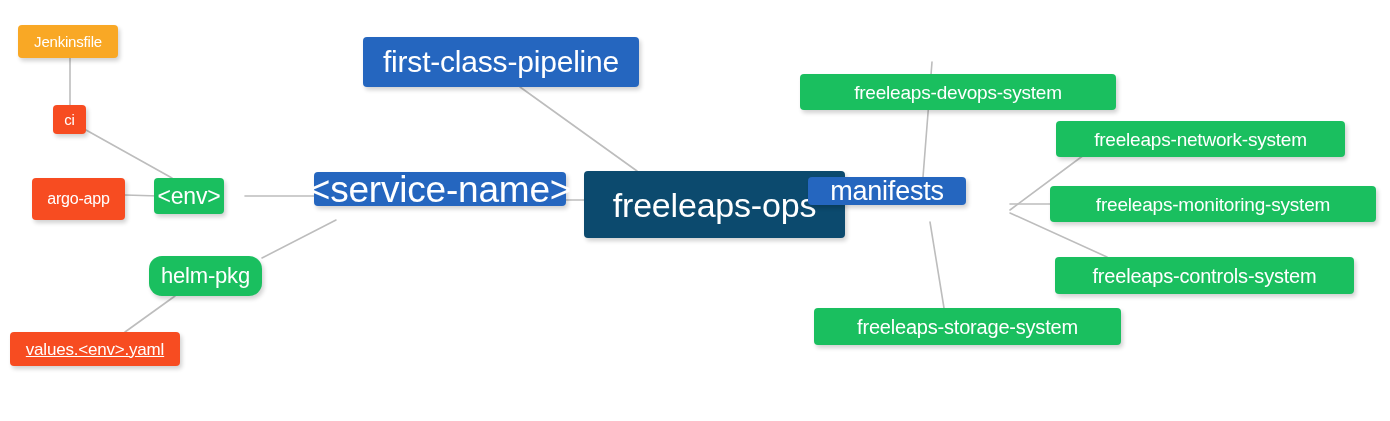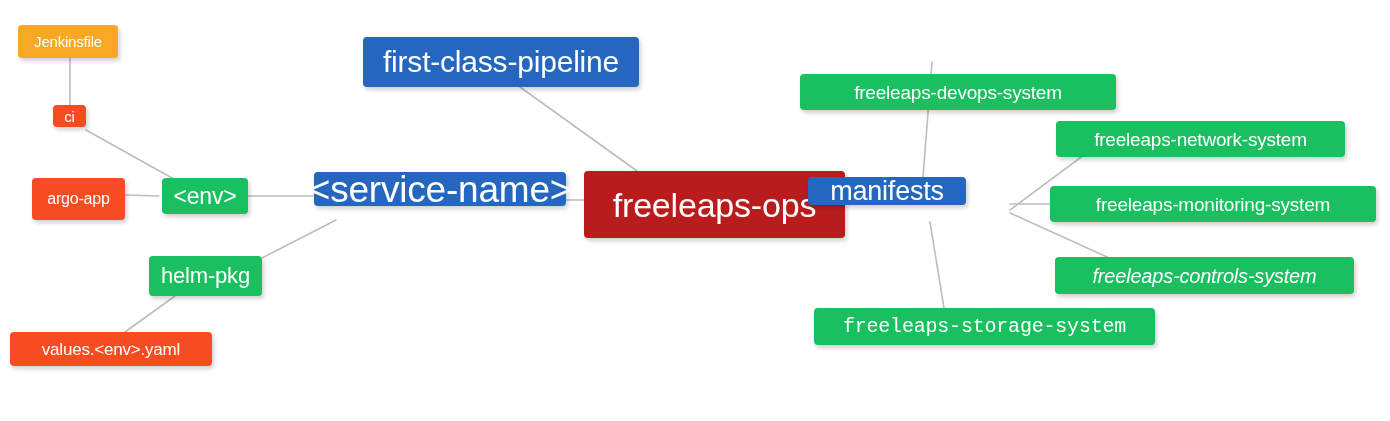--- a/index.html
+++ b/index.html
@@ -62,57 +62,57 @@
       <line x1="1010" y1="210" x2="1092" y2="149" stroke="#bdbdbd" stroke-width="1.6" stroke-linecap="round"></line>
       <line x1="1010" y1="204" x2="1050" y2="204" stroke="#bdbdbd" stroke-width="1.6" stroke-linecap="round"></line>
       <line x1="1010" y1="213" x2="1107" y2="257" stroke="#bdbdbd" stroke-width="1.6" stroke-linecap="round"></line>
       <line x1="930" y1="222" x2="944" y2="308" stroke="#bdbdbd" stroke-width="1.6" stroke-linecap="round"></line>
     </svg>
 
   <div id="node-layer">
       <div class="node" style="left: 18px; top: 25px; width: 100px; height: 33px; background: rgb(249, 168, 37); font-size: 15px;">
         <span>Jenkinsfile</span>
       </div>
-      <div class="node" style="left: 53px; top: 105px; width: 33px; height: 22px; background: rgb(247, 76, 33); font-size: 15px;">
+      <div class="node" style="left: 53px; top: 105px; width: 33px; height: 29px; background: rgb(247, 76, 33); font-size: 15px;">
         <span>ci</span>
       </div>
       <div class="node" style="left: 32px; top: 178px; width: 93px; height: 42px; background: rgb(247, 76, 33); font-size: 16px;">
         <span>argo-app</span>
       </div>
-      <div class="node" style="left: 162px; top: 178px; width: 86px; height: 36px; background: rgb(26, 191, 95); font-size: 23px;">
+      <div class="node" style="left: 154px; top: 178px; width: 70px; height: 36px; background: rgb(26, 191, 95); font-size: 23px;">
         <span>&lt;env&gt;</span>
       </div>
-      <div class="node" style="left: 149px; top: 256px; width: 113px; height: 40px; background: rgb(26, 191, 95); font-size: 22px;">
+      <div class="node" style="left: 149px; top: 256px; width: 113px; height: 40px; background: rgb(26, 191, 95); font-size: 22px; border-radius: 13px;">
         <span>helm-pkg</span>
       </div>
-      <div class="node" style="left: 10px; top: 332px; width: 202px; height: 34px; background: rgb(247, 76, 33); font-size: 17px;">
+      <div class="node" style="left: 10px; top: 332px; width: 170px; height: 34px; background: rgb(247, 76, 33); font-size: 17px; text-decoration: underline;">
         <span>values.&lt;env&gt;.yaml</span>
       </div>
       <div class="node" style="left: 315px; top: 37px; width: 276px; height: 50px; background: rgb(37, 102, 191); font-size: 30px; margin-left: 48px;">
         <span>first-class-pipeline</span>
       </div>
       <div class="node" style="left: 314px; top: 172px; width: 252px; height: 34px; background: rgb(37, 102, 191); font-size: 37px;">
         <span>&lt;service-name&gt;</span>
       </div>
-      <div class="node" style="left: 584px; top: 171px; width: 261px; height: 67px; background: #b91c1c; font-size: 34px;">
+      <div class="node" style="left: 584px; top: 171px; width: 261px; height: 67px; background: #0c4a6e; font-size: 34px;">
         <span>freeleaps-ops</span>
       </div>
       <div class="node" style="left: 808px; top: 177px; width: 158px; height: 28px; background: rgb(37, 102, 191); font-size: 27px;">
         <span>manifests</span>
       </div>
       <div class="node" style="left: 800px; top: 26px; width: 316px; height: 36px; background: rgb(26, 191, 95); font-size: 19px; margin-top: 48px;">
         <span>freeleaps-devops-system</span>
       </div>
       <div class="node" style="left: 1056px; top: 113px; width: 289px; height: 36px; background: rgb(26, 191, 95); font-size: 19px; margin-top: 8px;">
         <span>freeleaps-network-system</span>
       </div>
       <div class="node" style="left: 1050px; top: 186px; width: 326px; height: 36px; background: rgb(26, 191, 95); font-size: 19px; text-align: center;">
         <span>freeleaps-monitoring-system</span>
       </div>
-      <div class="node" style="left: 1055px; top: 257px; width: 299px; height: 37px; background: rgb(26, 191, 95); font-size: 20px; font-style: italic;">
+      <div class="node" style="left: 1055px; top: 257px; width: 299px; height: 37px; background: rgb(26, 191, 95); font-size: 20px;">
         <span>freeleaps-controls-system</span>
       </div>
-      <div class="node" style="left: 814px; top: 308px; width: 341px; height: 37px; background: rgb(26, 191, 95); font-size: 20px; font-family: Liberation Mono, monospace;">
+      <div class="node" style="left: 814px; top: 308px; width: 307px; height: 37px; background: rgb(26, 191, 95); font-size: 20px;">
         <span>freeleaps-storage-system</span>
       </div>
     </div>
 
 </div>
 
 </body></html>

